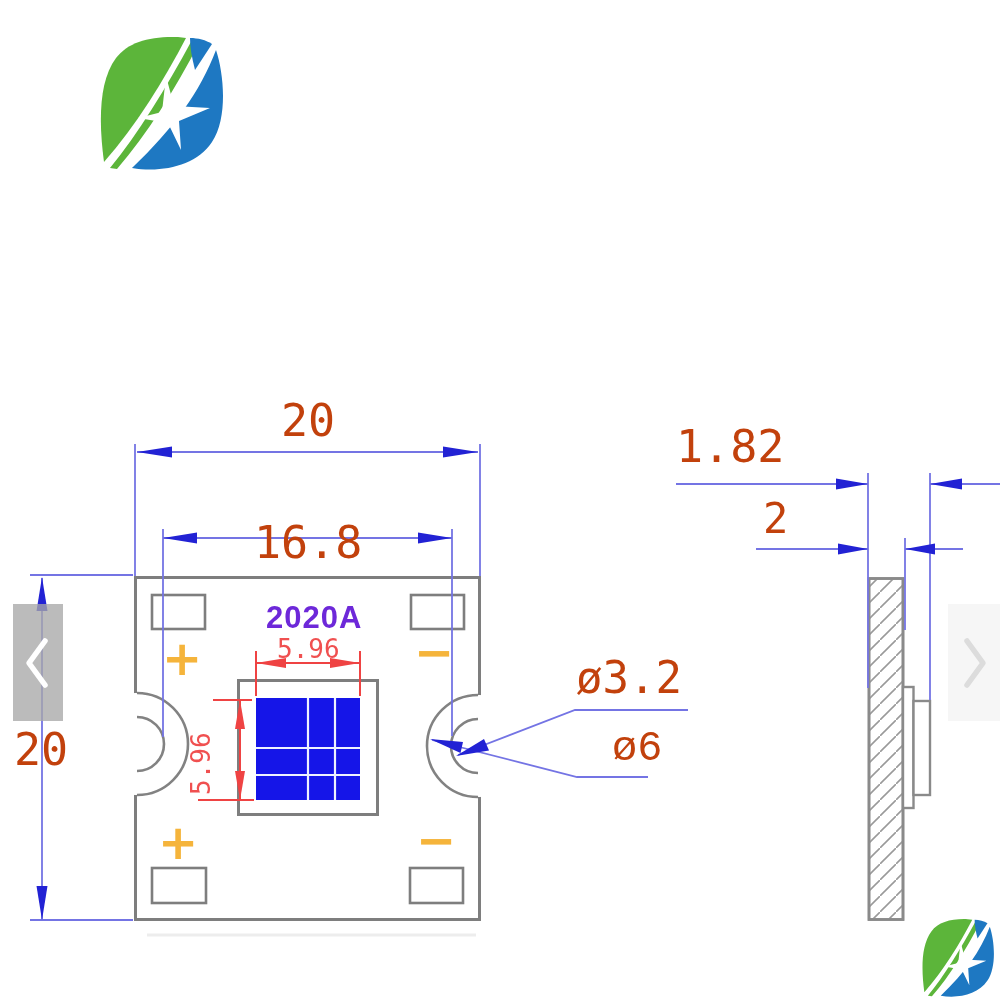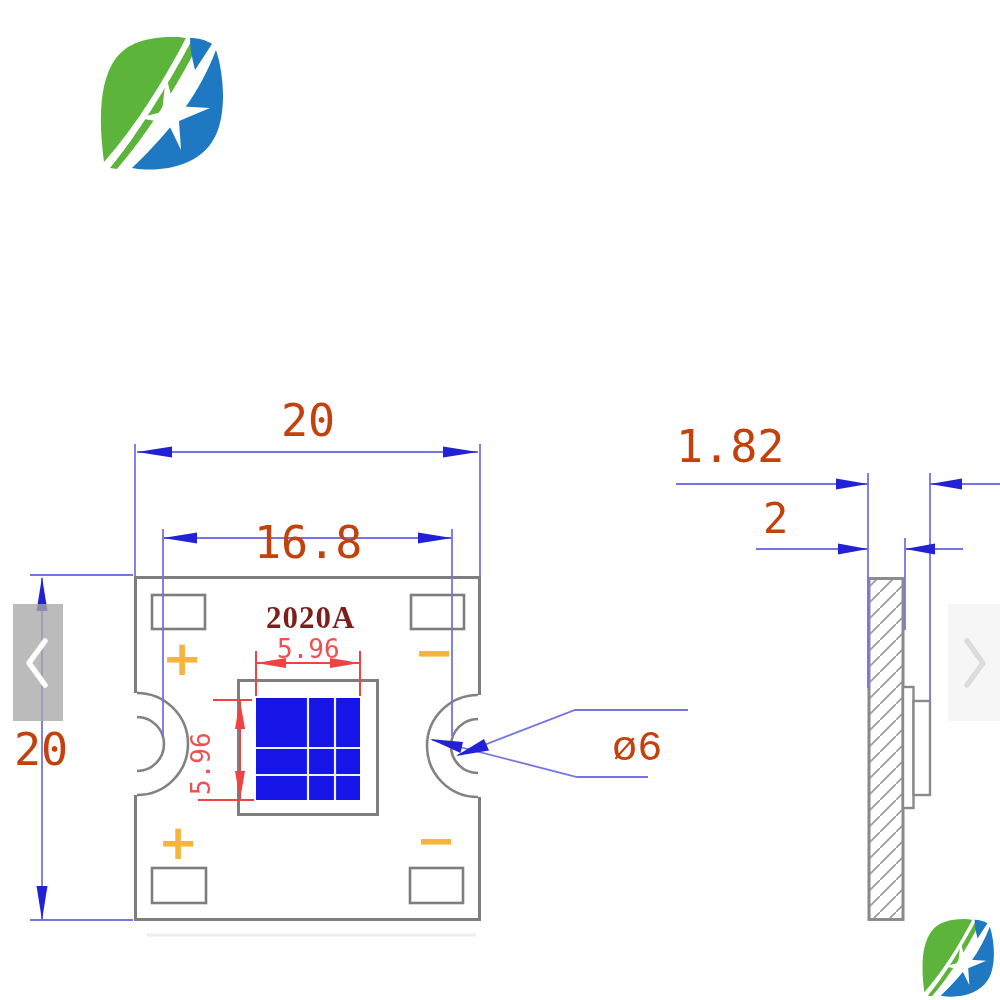--- a/index.html
+++ b/index.html
@@ -5,21 +5,21 @@
   html,body{margin:0;padding:0;background:#fff;}
   .canvas{position:relative;width:1000px;height:1000px;background:#fff;overflow:hidden;
           font-family:"Liberation Sans",sans-serif;}
   .abs{position:absolute;}
   svg{display:block;}
   
   .cad{position:absolute;font-family:"DejaVu Sans Mono","Liberation Mono",monospace;
        color:#c2410c;font-weight:400;line-height:1;white-space:nowrap;}
   .cad-red{position:absolute;font-family:"DejaVu Sans Mono","Liberation Mono",monospace;
        color:#f05050;font-weight:400;line-height:1;white-space:nowrap;}
-  .pn{position:absolute;font-family:Liberation Serif, serif;color:#7f1d1d;
+  .pn{position:absolute;font-family:Liberation Sans, sans-serif;color:#6d28d9;
       font-weight:bold;letter-spacing:1px;line-height:1;}
   .pol{position:absolute;font-family:"DejaVu Sans",sans-serif;color:#f5b43b;
       font-weight:bold;line-height:1;width:40px;text-align:center;}
   .brand-cn{position:absolute;left:33px;top:170px;font-family:"DejaVu Sans",sans-serif;
       font-weight:bold;font-size:57px;letter-spacing:3px;color:#1a1a1a;line-height:1.1;}
   .brand-en{position:absolute;left:36px;top:235px;font-family:"Liberation Sans",sans-serif;
       font-weight:bold;font-size:21px;letter-spacing:1px;color:#1a1a1a;line-height:1;}
   .car-btn{position:absolute;display:flex;align-items:center;justify-content:center;cursor:pointer;}
   .car-prev{left:13px;top:604px;width:50px;height:117px;background:rgba(168,168,168,0.78);}
   .car-next{left:948px;top:604px;width:52px;height:117px;background:#f6f6f6;}
@@ -137,20 +137,21 @@
         <polygon points="905,549 935,543.5 935,554.5"></polygon>
       </g>
     </g>
   </svg>
 
   <div class="cad" style="left:281px;top:398px;font-size:45px;">20</div>
   <div class="cad" style="left:254px;top:486px;font-size:45px;margin-top:34px;">16.8</div>
   <div class="cad" style="left:14px;top:727px;font-size:45px;">20</div>
   <div class="cad" style="left:676px;top:424px;font-size:45px;">1.82</div>
   <div class="cad" style="left:763px;top:498px;font-size:42px;">2</div>
+  <div class="cad" style="left:576px;top:656px;font-size:44px;">ø3.2</div>
   <div class="cad" style="left:612px;top:728px;font-size:42px;font-family:Liberation Mono, monospace;">ø6</div>
   <div class="cad-red" style="left:277px;top:636px;font-size:26px;">5.96</div>
   <div class="cad-red" style="left:170px;top:751px;width:62px;font-size:26px;text-align:center;transform:rotate(-90deg);">5.96</div>
 
   <div class="pn" style="left:266px;top:602px;font-size:31px;">2020A</div>
   <div class="pol" style="left:162px;top:634px;font-size:48px;">+</div>
   <div class="pol" style="left:414px;top:628px;font-size:48px;">−</div>
   <div class="pol" style="left:158px;top:818px;font-size:48px;">+</div>
   <div class="pol" style="left:416px;top:816px;font-size:48px;">−</div>
 

